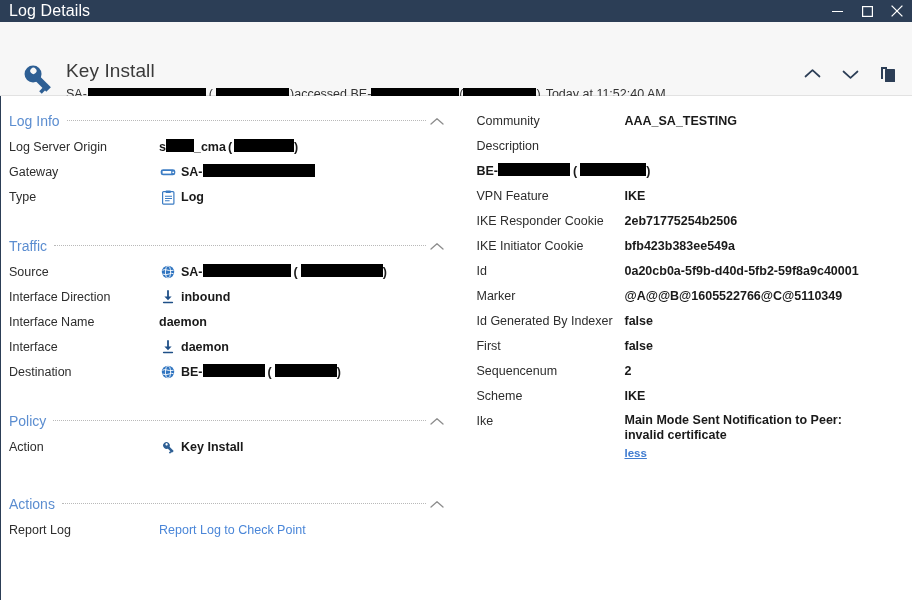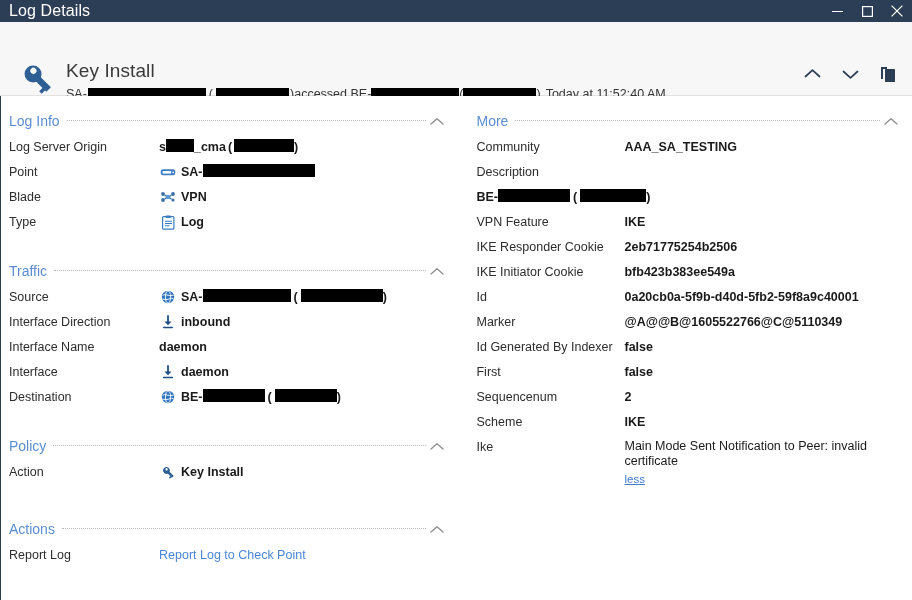--- a/index.html
+++ b/index.html
@@ -163,24 +163,24 @@
   }
   .link {
     color: #4a86d8;
     text-decoration: none;
     cursor: default;
   }
   .link-underline {
     color: #3f7bd0;
     text-decoration: underline;
     cursor: default;
-    font-weight: normal;
+    font-weight: bold;
   }
   .multiline { white-space: normal; }
-  .ike-text { font-weight: normal; max-width: 250px; white-space: normal; line-height: 15px;}
+  .ike-text { font-weight: bold; max-width: 250px; white-space: normal; line-height: 15px;}
   .spacer-lg { height: 20px; }
 </style>
 </head>
 <body>
 
 <div id="window">
 
   <div id="titlebar">
     <div id="titlebar-text">Log Details</div>
     <div id="titlebar-buttons">
@@ -273,51 +273,35 @@
               <span>s</span>
                 <span class="redact" style="width:28px;"></span>
                 <span>_cma</span>
                 <span style="margin:0 2px;">(</span>
                 <span class="redact" style="width:60px;"></span>
                 <span>)</span>
             </div>
           </div>
 
           <div class="row">
-            <div class="row-label">Point</div>
+            <div class="row-label">Gateway</div>
             <div class="row-value val-bold">
               <span class="val-icon">
                 <svg width="16" height="12" viewBox="0 0 16 12">
                   <rect x="0.7" y="3.2" width="14.6" height="6.1" rx="2.4" fill="#3b7cc4"></rect>
                   <rect x="2.6" y="5" width="8.6" height="2.6" fill="#ffffff"></rect>
                   <circle cx="13.2" cy="6.3" r="0.9" fill="#ffffff"></circle>
                 </svg>
               </span>
                 <span>SA-</span>
                 <span class="redact" style="width:112px;"></span>
             </div>
           </div>
 
 
-          <div class="row">
-            <div class="row-label">Blade</div>
-            <div class="row-value val-bold">
-              <span class="val-icon">
-                <svg width="16" height="14" viewBox="0 0 16 14">
-                  <circle cx="3" cy="4" r="1.9" fill="#3b6fa8"></circle>
-                  <circle cx="3" cy="10" r="1.9" fill="#3b6fa8"></circle>
-                  <circle cx="8" cy="7" r="2.3" fill="#5a9bd4"></circle>
-                  <circle cx="13" cy="4" r="1.9" fill="#3b6fa8"></circle>
-                  <circle cx="13" cy="10" r="1.6" fill="#3b6fa8"></circle>
-                  <path d="M4.5 4.8 L6.4 6.3 M4.5 9.2 L6.4 7.7 M9.7 6.2 L11.4 5 M9.7 7.8 L11.5 9.2" stroke="#3b6fa8" stroke-width="1.1"></path>
-                </svg>
-              </span>
-                <span>VPN</span>
-            </div>
-          </div>
 
           <div class="row">
             <div class="row-label">Type</div>
             <div class="row-value val-bold">
               <span class="val-icon">
                 <svg width="13" height="15" viewBox="0 0 13 15">
                   <rect x="0.6" y="1.6" width="11.3" height="12.6" rx="1" fill="#ffffff" stroke="#3b7cc4" stroke-width="1.2"></rect>
                   <rect x="3.6" y="0.4" width="5.3" height="2.6" rx="0.7" fill="#3b7cc4"></rect>
                   <path d="M3 6.2 h7 M3 8.5 h7 M3 10.8 h4.6" stroke="#3b7cc4" stroke-width="1.1"></path>
                 </svg>
@@ -463,29 +447,20 @@
             <div class="row-value">
               <a class="link">Report Log to Check Point</a>
             </div>
           </div>
         </div>
       </div>
     </div>
 
     <div class="col" id="col-right">
       <div class="section">
-        <div class="section-head">
-          <div class="section-title">More</div>
-          <div class="section-dots"></div>
-          <div class="section-chevron">
-            <svg width="14" height="9" viewBox="0 0 14 9">
-              <path d="M1 7 L7 1.8 L13 7" fill="none" stroke="#8d8d8d" stroke-width="1.3" stroke-linecap="round" stroke-linejoin="round"></path>
-            </svg>
-          </div>
-        </div>
         <div class="rows">
 
           <div class="row">
             <div class="row-label">Community</div>
             <div class="row-value val-bold">AAA_SA_TESTING</div>
           </div>
 
           <div class="row">
             <div class="row-label">Description</div>
             <div class="row-value val-bold"></div>

